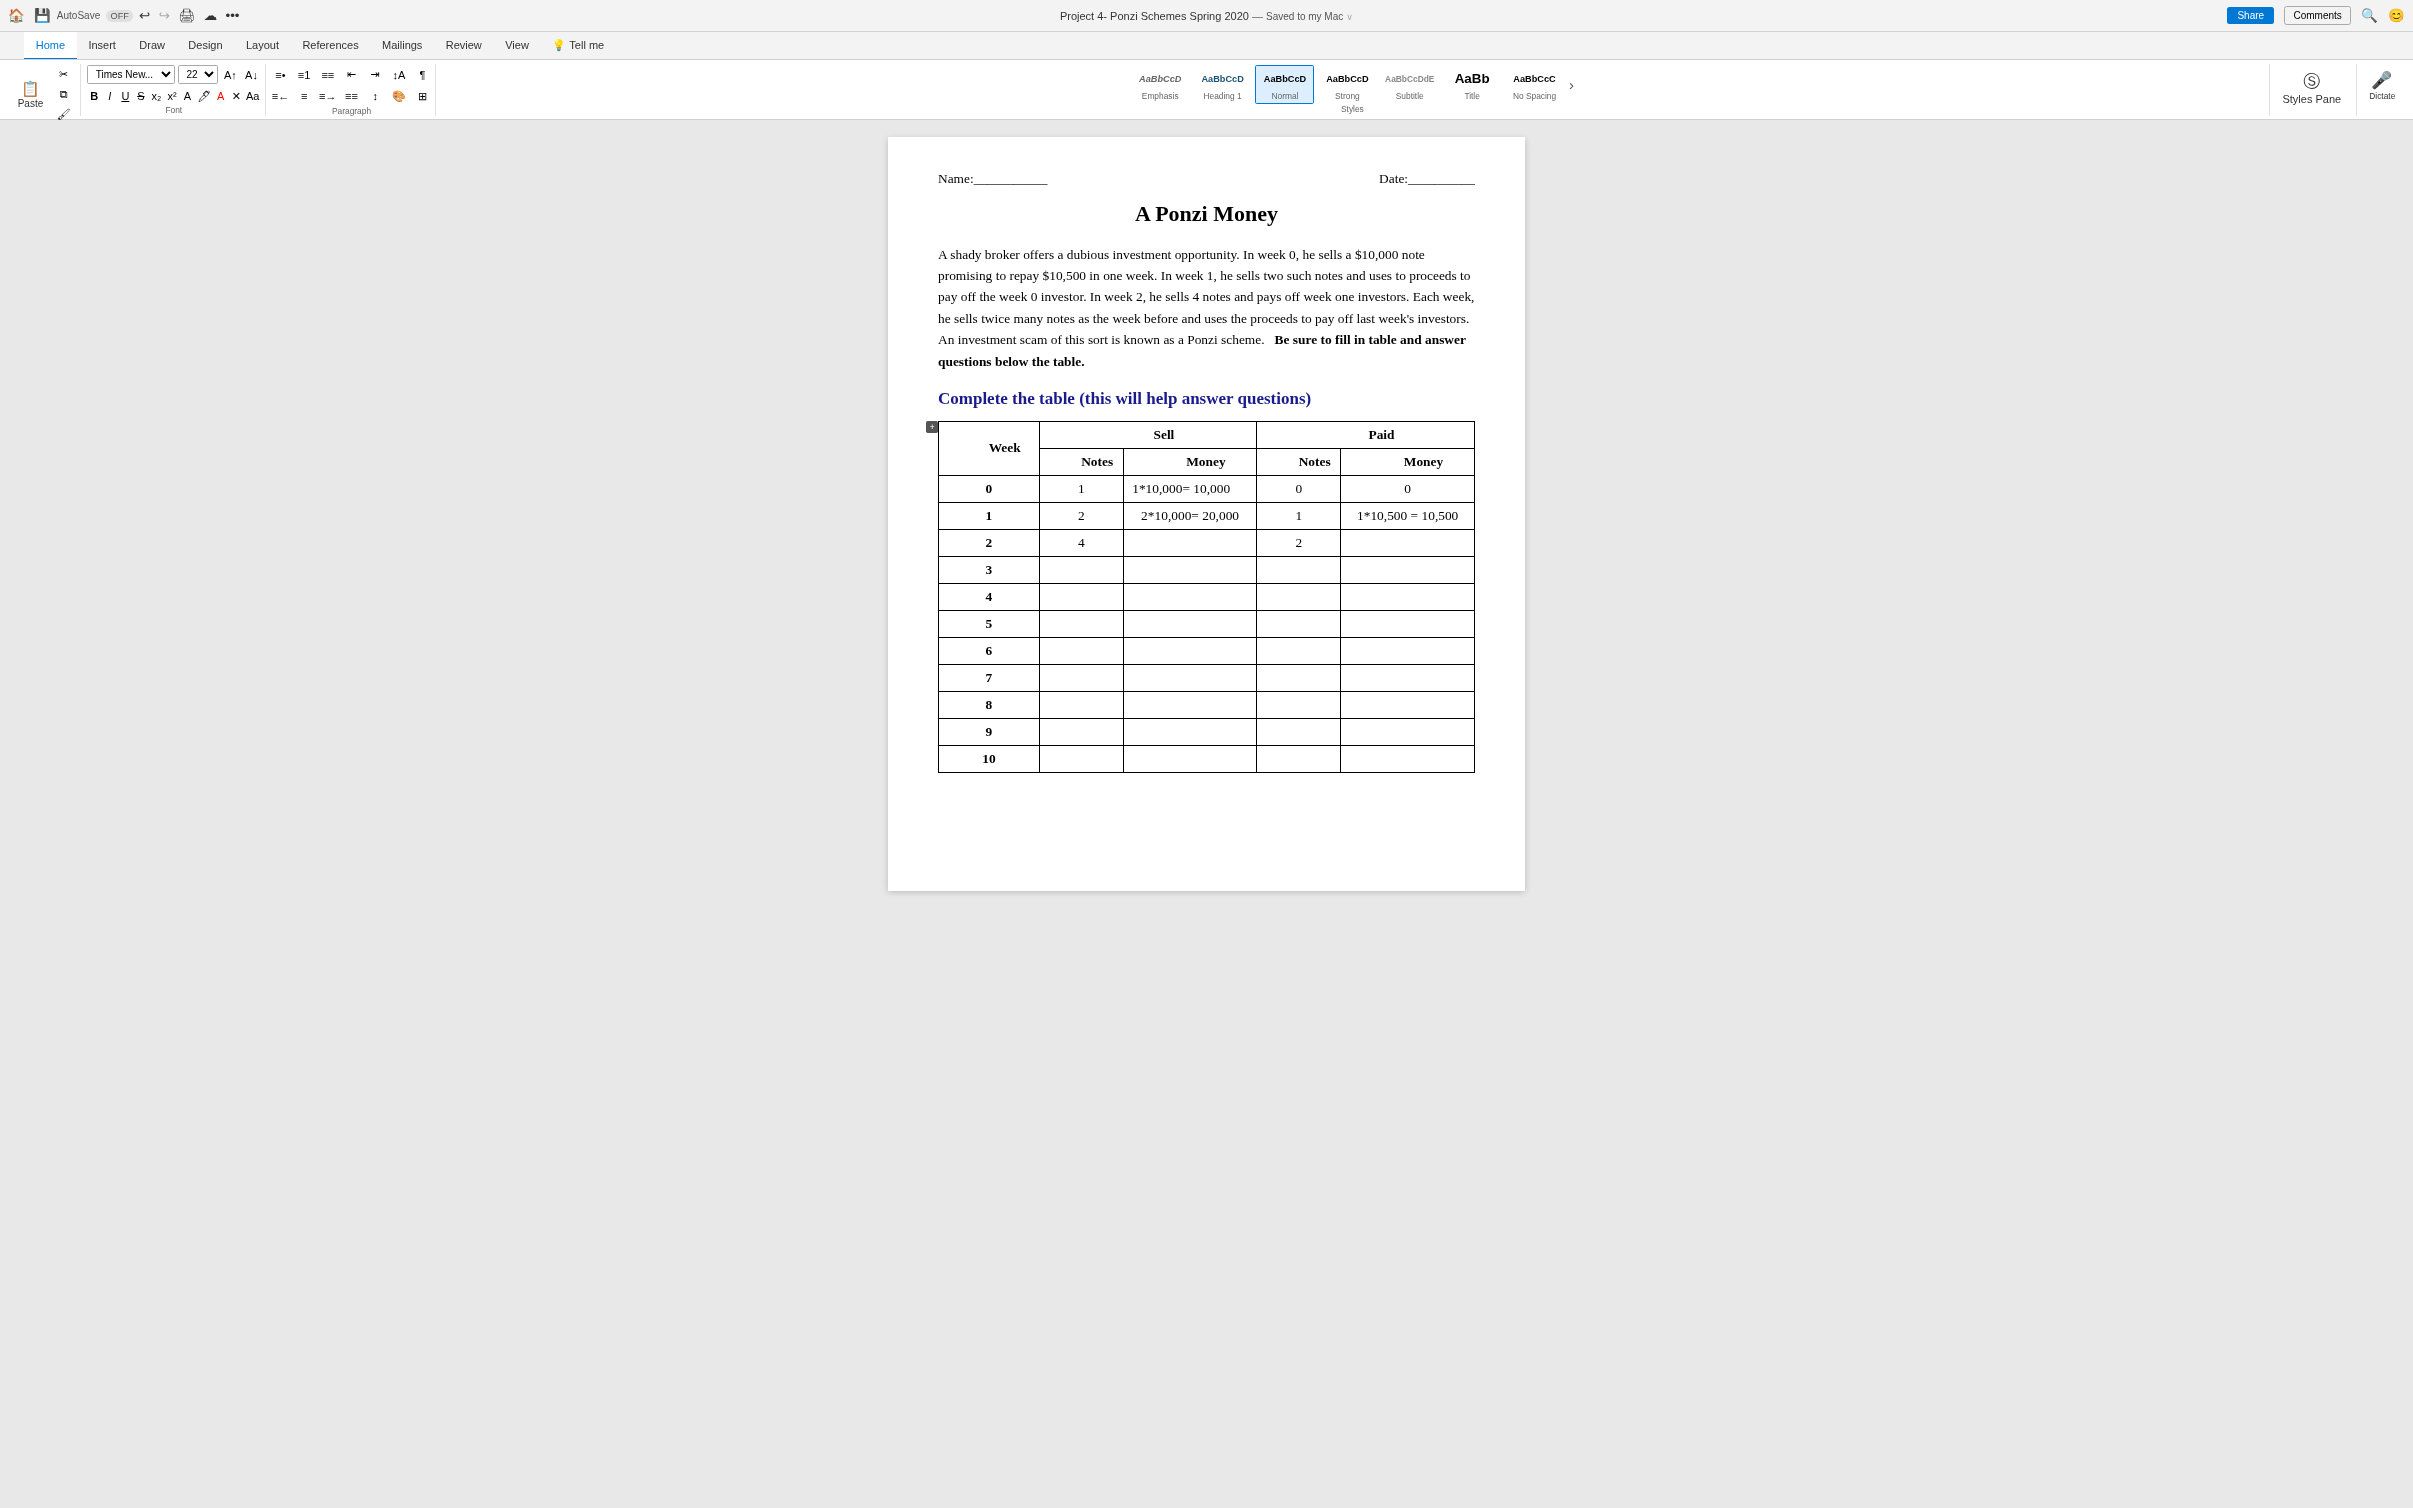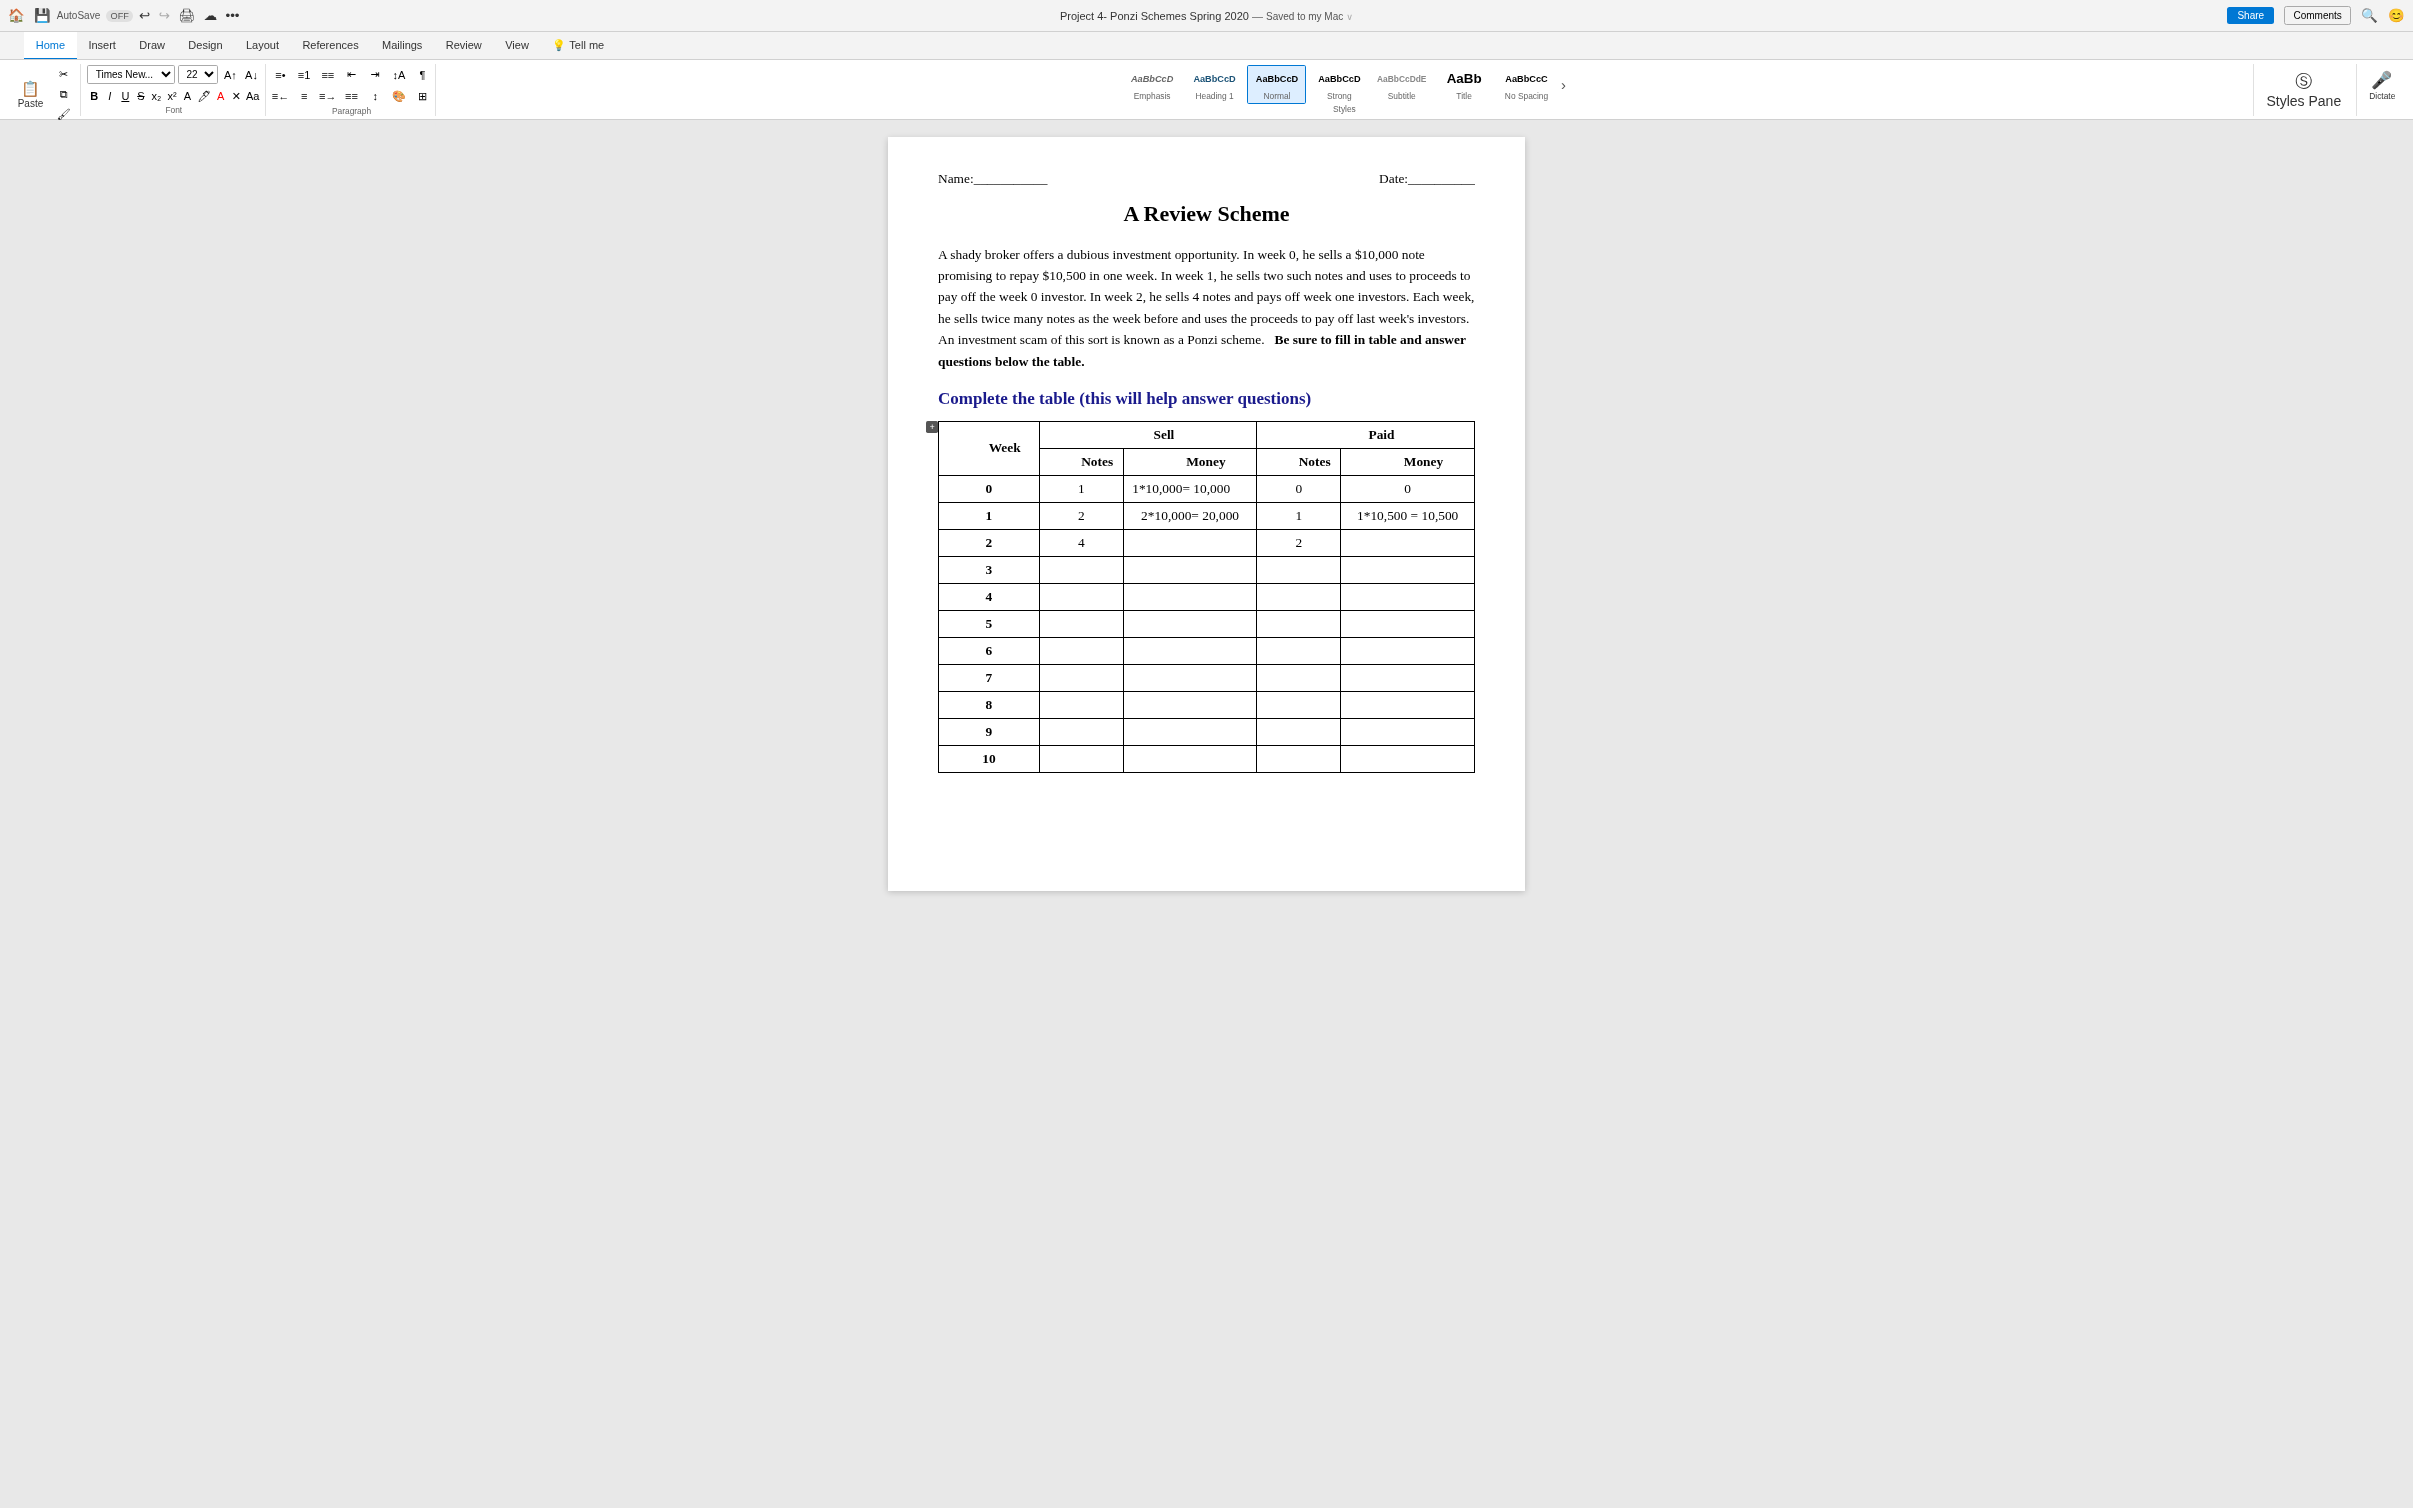--- a/index.html
+++ b/index.html
@@ -343,21 +343,21 @@
       </div>
       <span style="font-size:15px; cursor:pointer; color:#555; margin-left:1.7px;">›</span>
     </div>
     <div class="ribbon-group-label">Styles</div>
   </div>
 
   <div class="ribbon-group" style="border-right:none; border-left:0.8px solid #e0e0e0;">
     <div style="display:flex;flex-direction:column;align-items:center;gap:3.4px;">
       <div class="ribbon-btn large" style="min-width:47px;text-align:center;">
         <span style="font-size:17px;">Ⓢ</span>
-        <span style="font-size:14px;white-space:pre-line;text-align:center;">Styles Pane</span>
+        <span style="font-size:11px;white-space:pre-line;text-align:center;">Styles Pane</span>
       </div>
     </div>
   </div>
 
   <div class="ribbon-group" style="border-right:none; border-left:0.8px solid #e0e0e0;">
     <div style="display:flex;flex-direction:column;align-items:center;">
       <div class="ribbon-btn large">
         <span style="font-size:17px;">🎤</span>
         <span style="font-size:8.4px;">Dictate</span>
       </div>
@@ -368,21 +368,21 @@
 
 <div class="app-body">
   <div class="doc-area">
     <div class="doc-page">
 
       <div class="name-date-line">
         <span>Name:___________</span>
         <span>Date:__________</span>
       </div>
 
-      <div class="doc-title">A Review Scheme</div>
+      <div class="doc-title">A Ponzi Money</div>
 
       <div class="doc-body-text">
         <span>A shady broker offers a dubious investment opportunity. In week 0, he sells a $10,000 note promising to repay $10,500 in one week. In week 1, he sells two such notes and uses to proceeds to pay off the week 0 investor. In week 2, he sells 4 notes and pays off week one investors. Each week, he sells twice many notes as the week before and uses the proceeds to pay off last week's investors. An investment scam of this sort is known as a Ponzi scheme.</span>
         <span>&nbsp; </span>
         <span class="bold-text">Be sure to fill in table and answer questions below the table.</span>
       </div>
 
       <div class="doc-section-title">Complete the table (this will help answer questions)</div>
 
       <div style="position:relative;">

